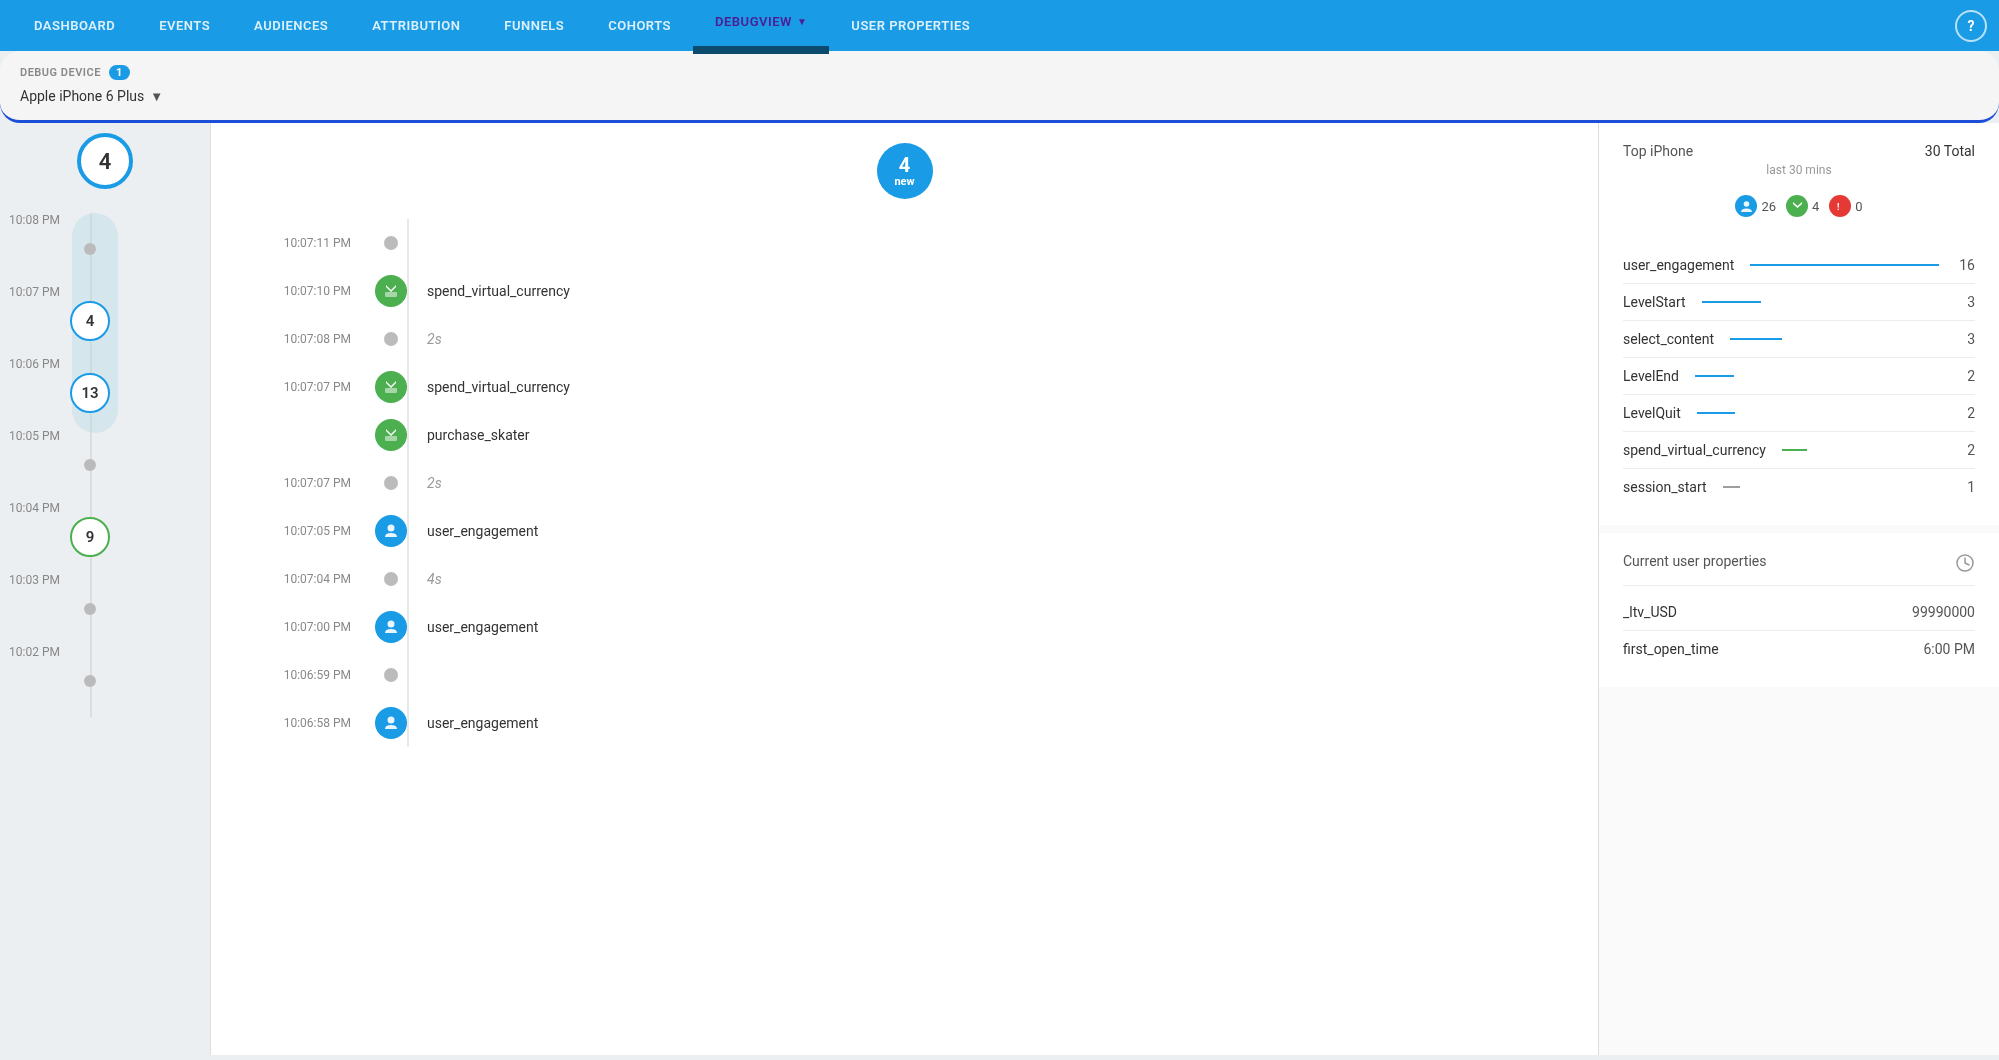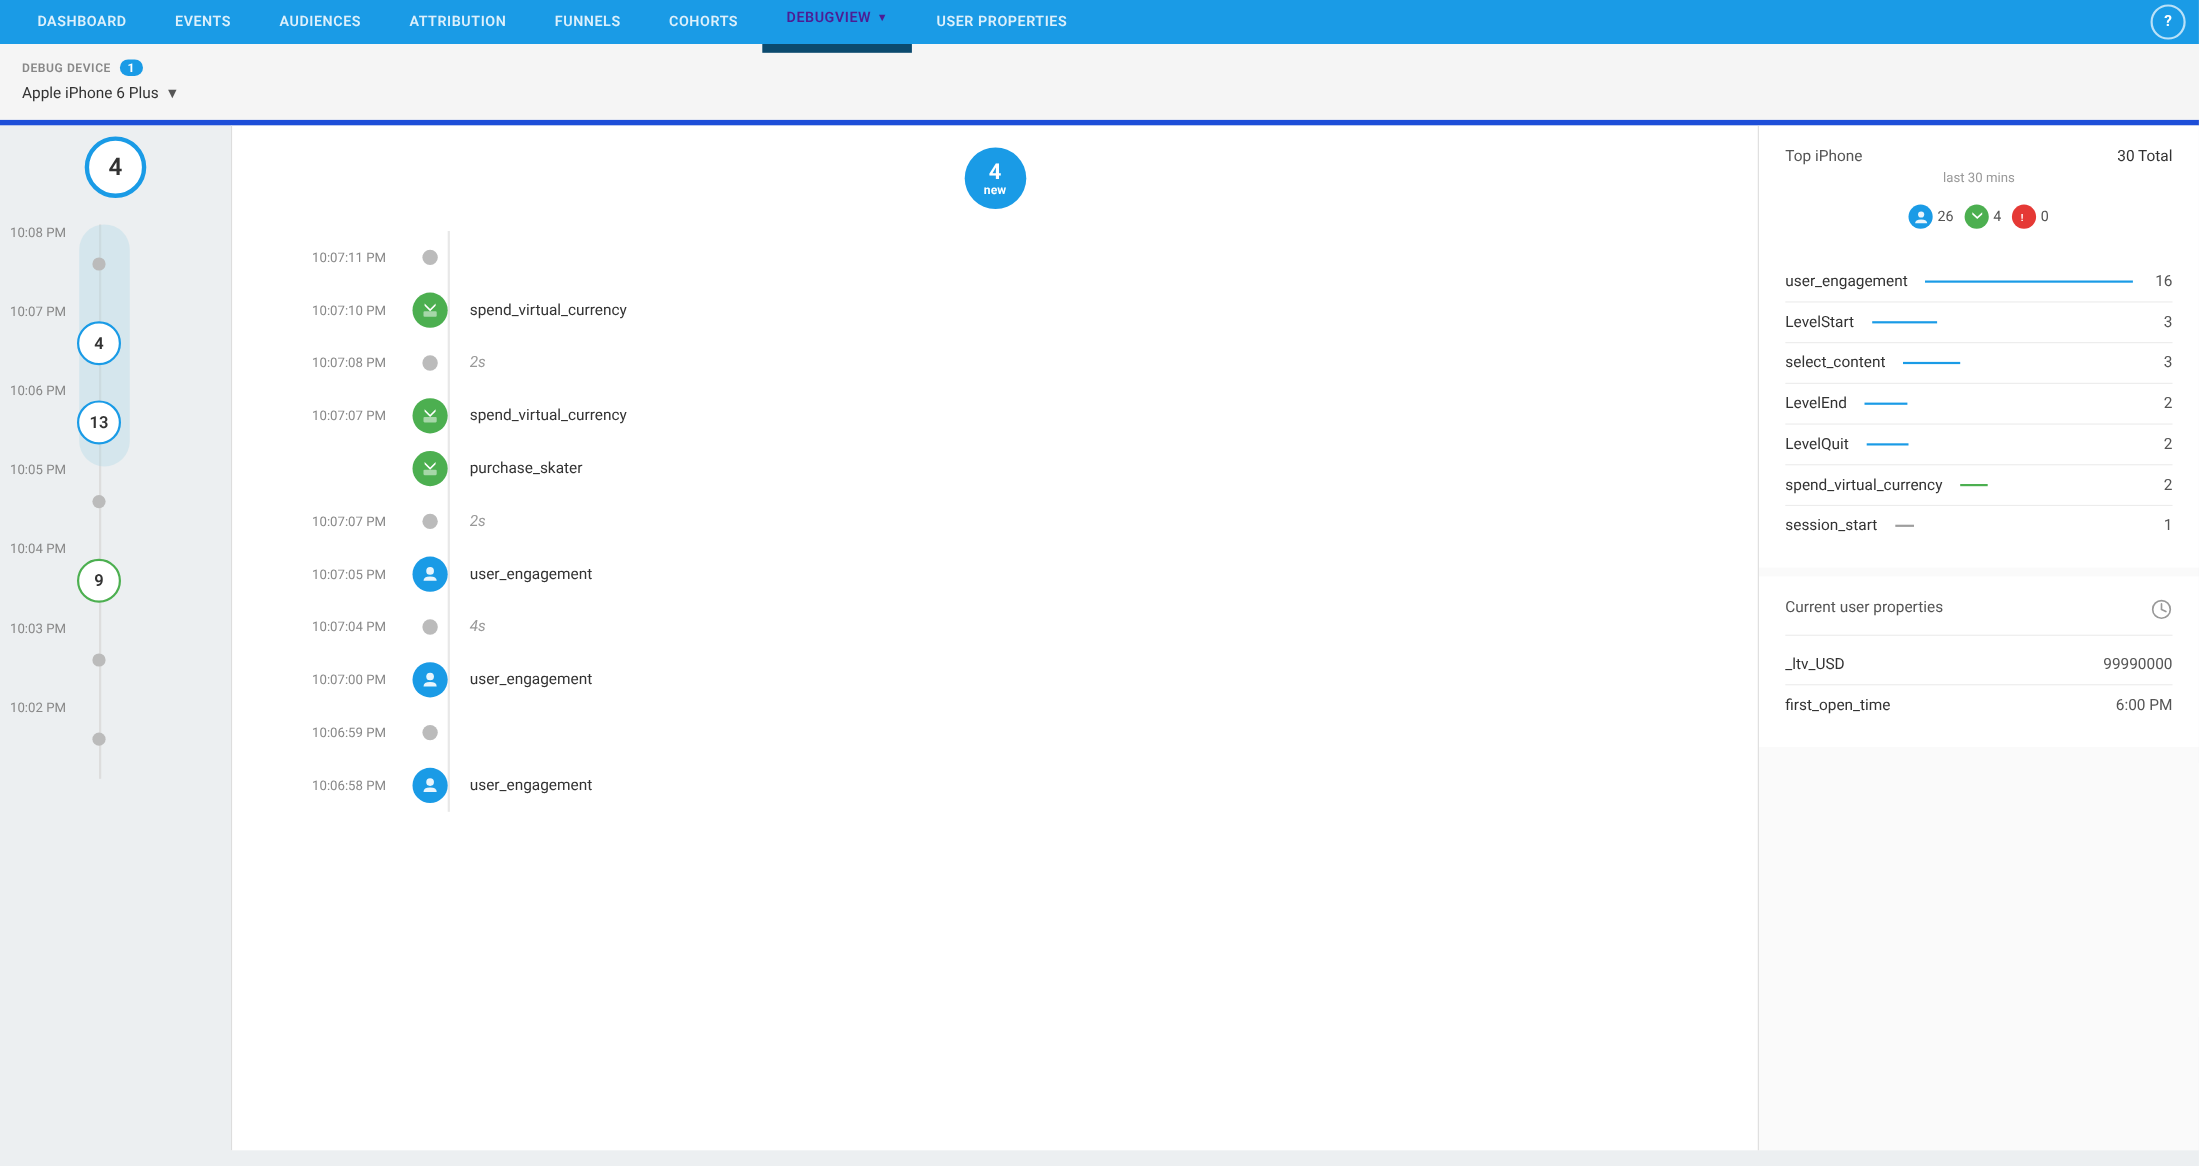--- a/index.html
+++ b/index.html
@@ -3,21 +3,21 @@
   <meta charset="utf-8">
   <style>
     * { box-sizing: border-box; margin: 0; padding: 0; }
     body { font-family: 'Roboto', Arial, sans-serif; background: #eceff1; height: 1060px; overflow: hidden; }
 
     
     .topnav {
       background: #1a9be6;
       display: flex;
       align-items: center;
-      height: 40px;
+      height: 51px;
       padding: 0 12px;
     }
     .topnav-item {
       color: rgba(255,255,255,0.85);
       font-size: 13px;
       font-weight: 600;
       letter-spacing: 0.5px;
       padding: 0 22px;
       height: 56px;
       display: flex;
@@ -39,21 +39,22 @@
       border: 2px solid rgba(255,255,255,0.7);
       display: flex; align-items: center; justify-content: center;
       color: #fff; font-size: 14px; font-weight: bold;
       cursor: pointer;
     }
 
     
     .subheader {
       background: #f5f5f5;
       padding: 14px 20px 16px 20px;
-      border-bottom: 5px solid #1d4ed8;
+      border-bottom: 3px solid #1d4ed8;
+      border-radius: 20px;
     }
     .debug-device-label {
       font-size: 11px;
       font-weight: 600;
       color: #888;
       letter-spacing: 0.5px;
       display: flex;
       align-items: center;
       gap: 8px;
       margin-bottom: 8px;

